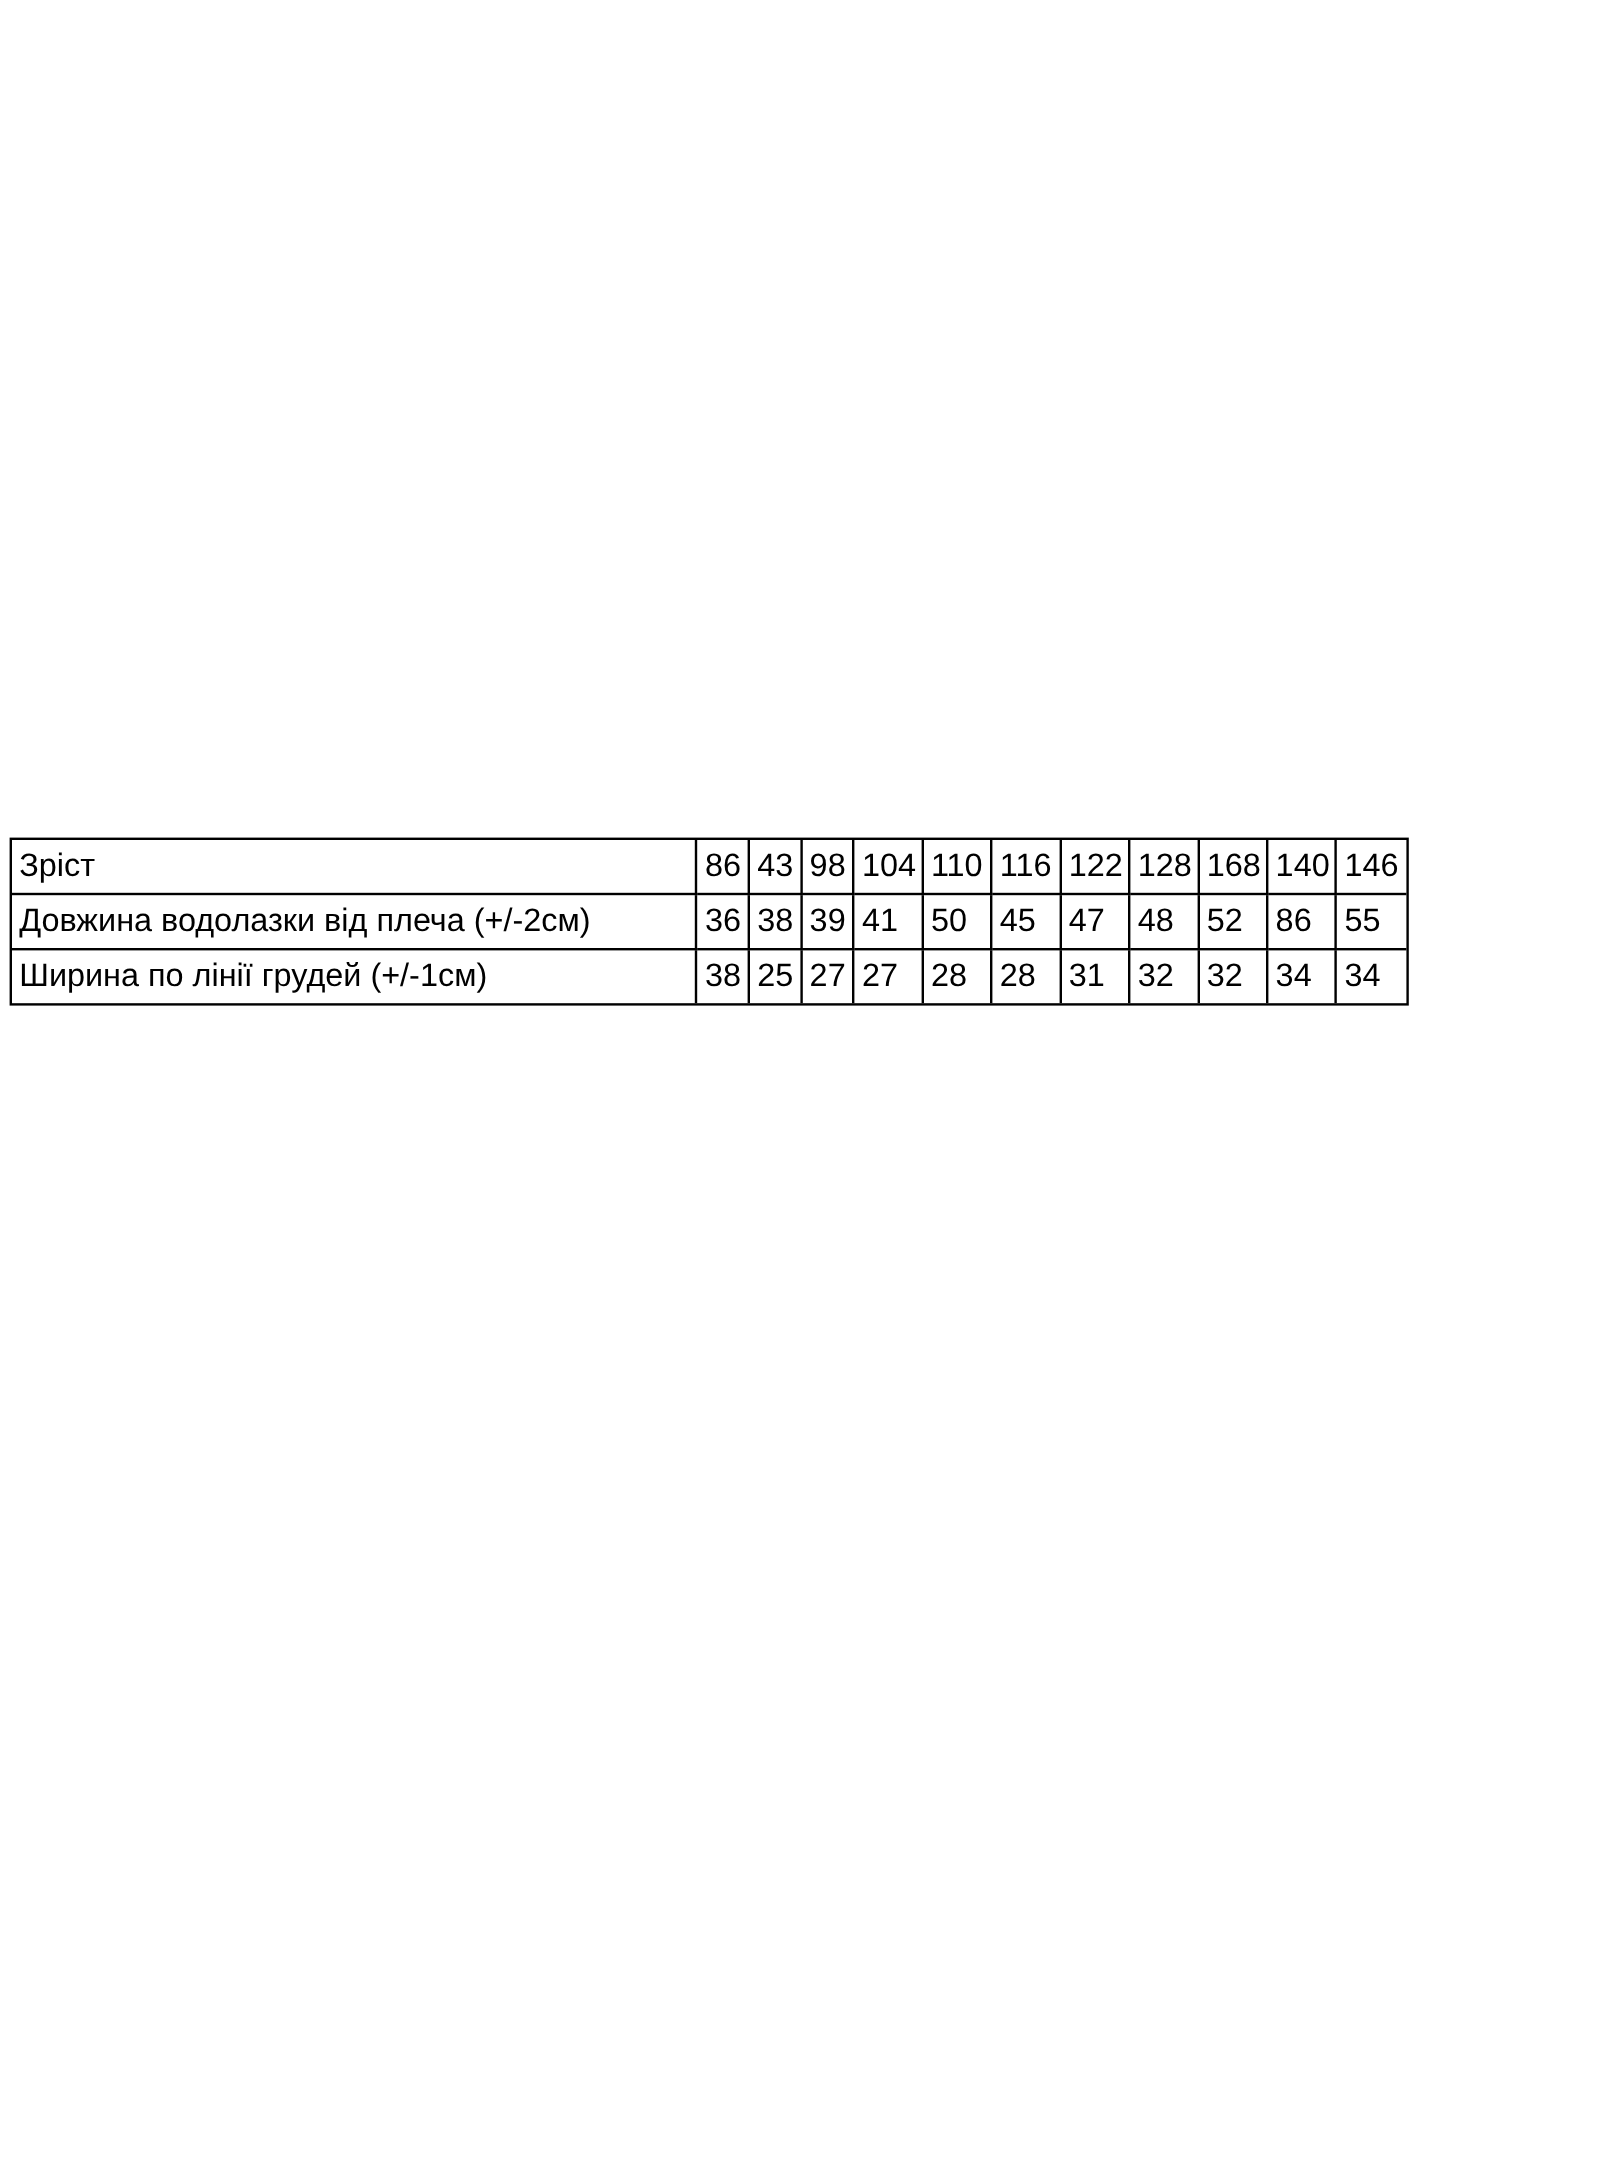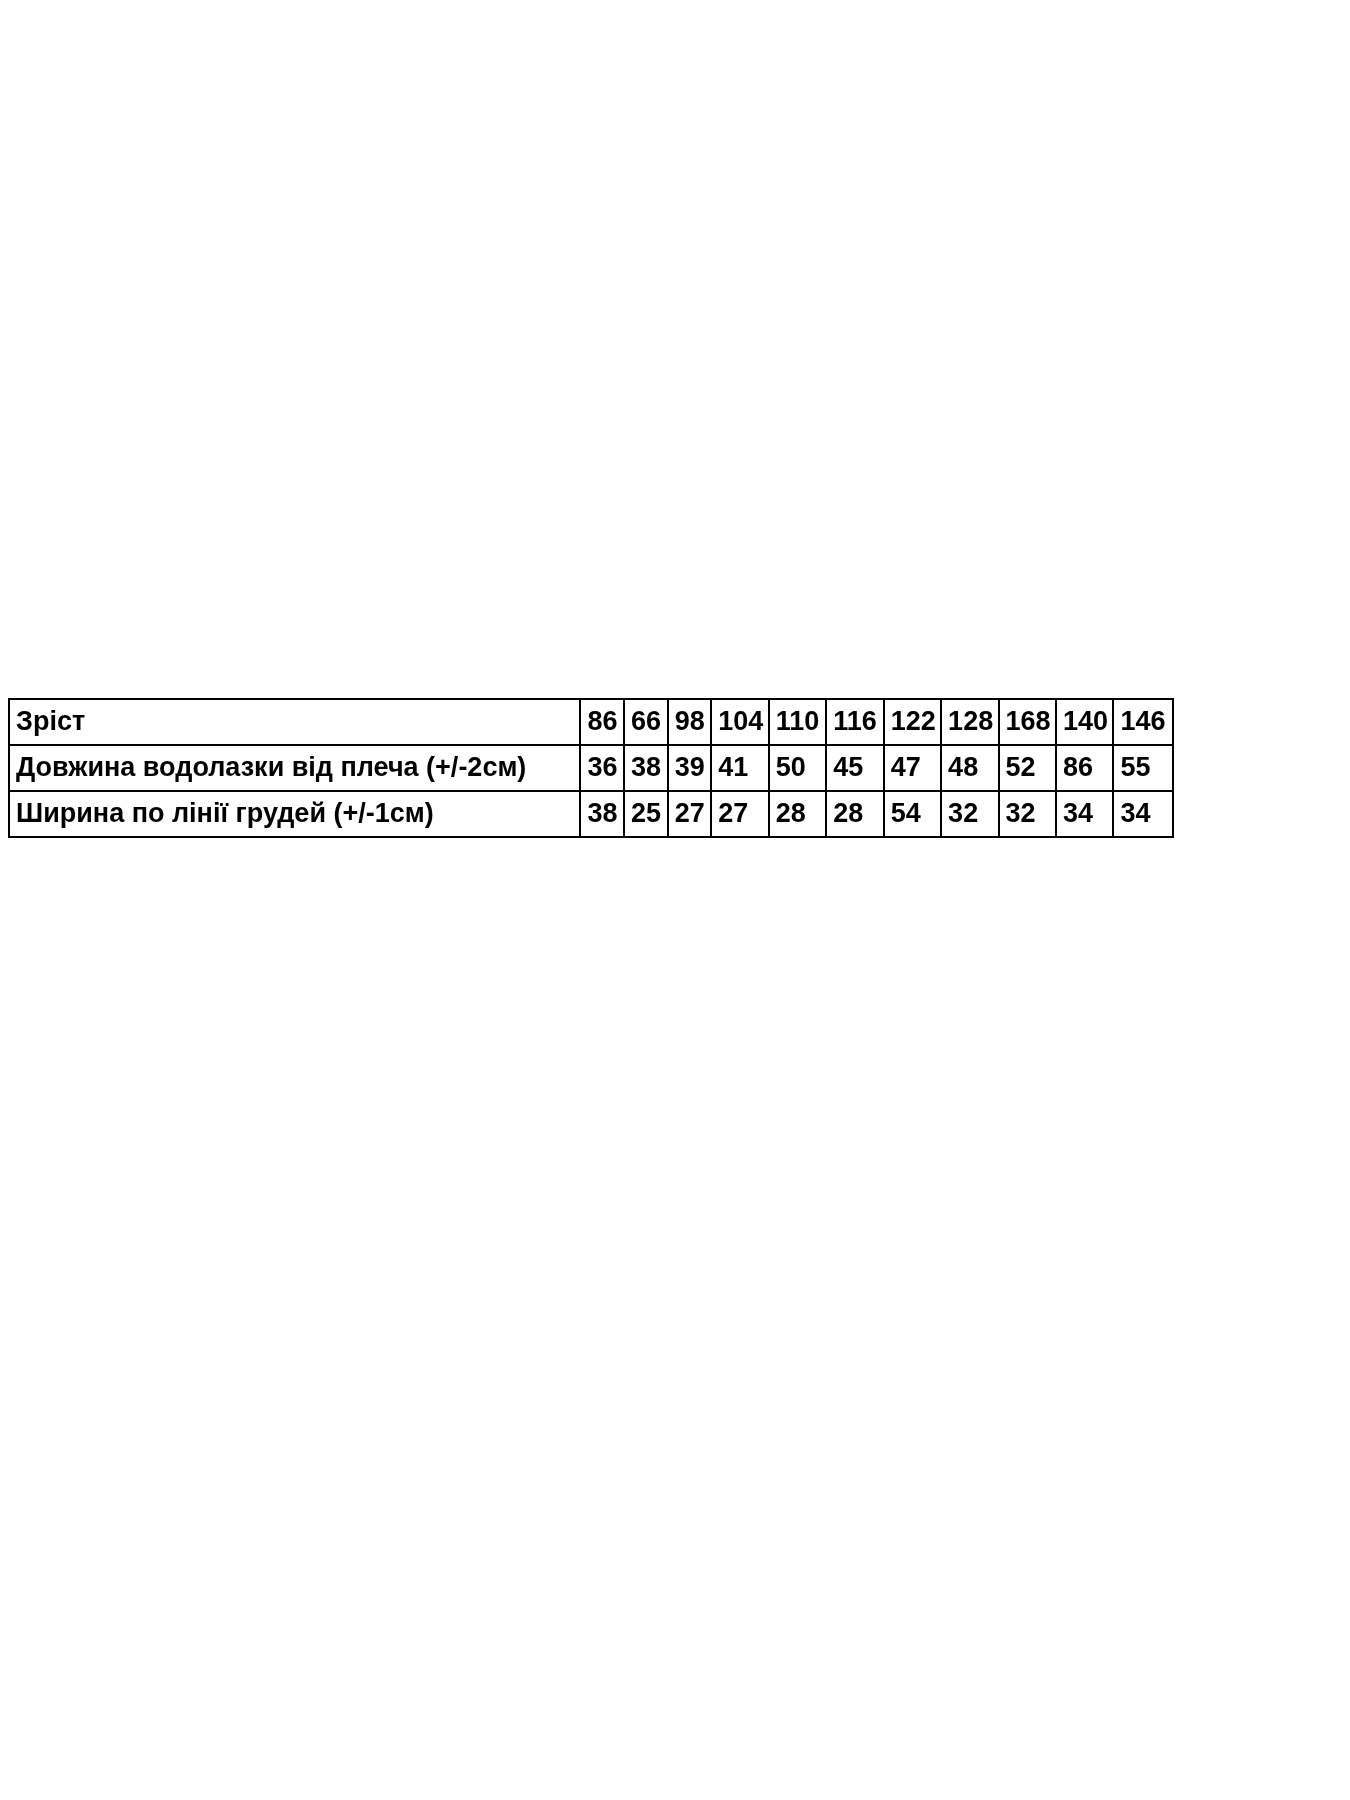--- a/index.html
+++ b/index.html
@@ -34,21 +34,20 @@
   table.size-table td {
     border-right: 2px solid #000000;
     border-bottom: 2px solid #000000;
     font-size: 27px;
     line-height: 1.0;
     padding: 6px 4px 7px 6px;
     height: 31px;
     vertical-align: middle;
     white-space: nowrap;
     overflow: hidden;
-    font-weight: bold;
   }
 
   table.size-table tr:last-child td {
     border-bottom: none;
   }
   table.size-table td:last-child {
     border-right: none;
   }
 
   td.label-cell {
@@ -92,21 +91,21 @@
         <col class="c7">
         <col class="c8">
         <col class="c9">
         <col class="c10">
         <col class="c11">
     </colgroup>
     <tbody>
       <tr>
         <td class="label-cell">Зріст</td>
         <td class="val">86</td>
-        <td class="val">66</td>
+        <td class="val">43</td>
         <td class="val">98</td>
         <td class="val">104</td>
         <td class="val">110</td>
         <td class="val">116</td>
         <td class="val">122</td>
         <td class="val">128</td>
         <td class="val">168</td>
         <td class="val">140</td>
         <td class="val">146</td>
       </tr>
@@ -125,21 +124,21 @@
         <td class="val">55</td>
       </tr>
       <tr>
         <td class="label-cell">Ширина по лінії грудей (+/-1см)</td>
         <td class="val">38</td>
         <td class="val">25</td>
         <td class="val">27</td>
         <td class="val">27</td>
         <td class="val">28</td>
         <td class="val">28</td>
-        <td class="val">54</td>
+        <td class="val">31</td>
         <td class="val">32</td>
         <td class="val">32</td>
         <td class="val">34</td>
         <td class="val">34</td>
       </tr>
     </tbody>
   </table>
 </div>
 
 </body></html>

